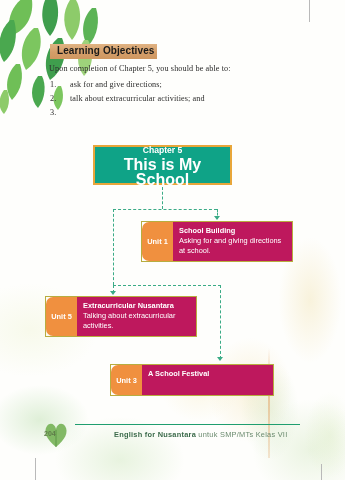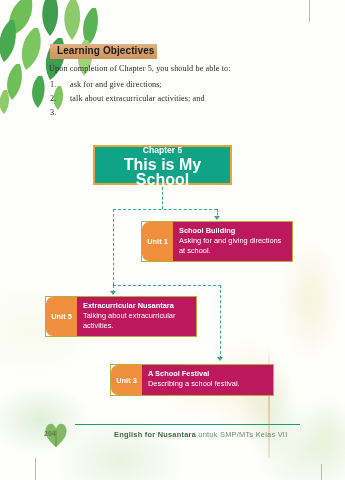--- a/index.html
+++ b/index.html
@@ -244,21 +244,20 @@
     <div class="unit-body">
       <div class="unit-title">Extracurricular Nusantara</div>
       <div class="unit-desc">Talking about extracurricular activities.</div>
     </div>
   </div>
 
   <div class="unit-box" id="u3">
     <div class="unit-tab">Unit 3</div>
     <div class="unit-body">
       <div class="unit-title">A School Festival</div>
-      <div class="unit-desc">Describing a school festival.</div>
     </div>
   </div>
 
   <svg class="leaf-footer" viewBox="0 0 30 30">
     <path d="M15 29 C6 22 2 14 6 8 C9 4 14 6 15 11 C16 6 21 4 24 8 C28 14 24 22 15 29 Z" fill="#6fae4e" opacity=".85"></path>
     <path d="M15 29 L15 12" stroke="#4f8a3a" stroke-width="1" fill="none" opacity=".7"></path>
   </svg>
   <div class="footer-rule"></div>
   <div class="footer-pg">204</div>
   <div class="footer-txt">

